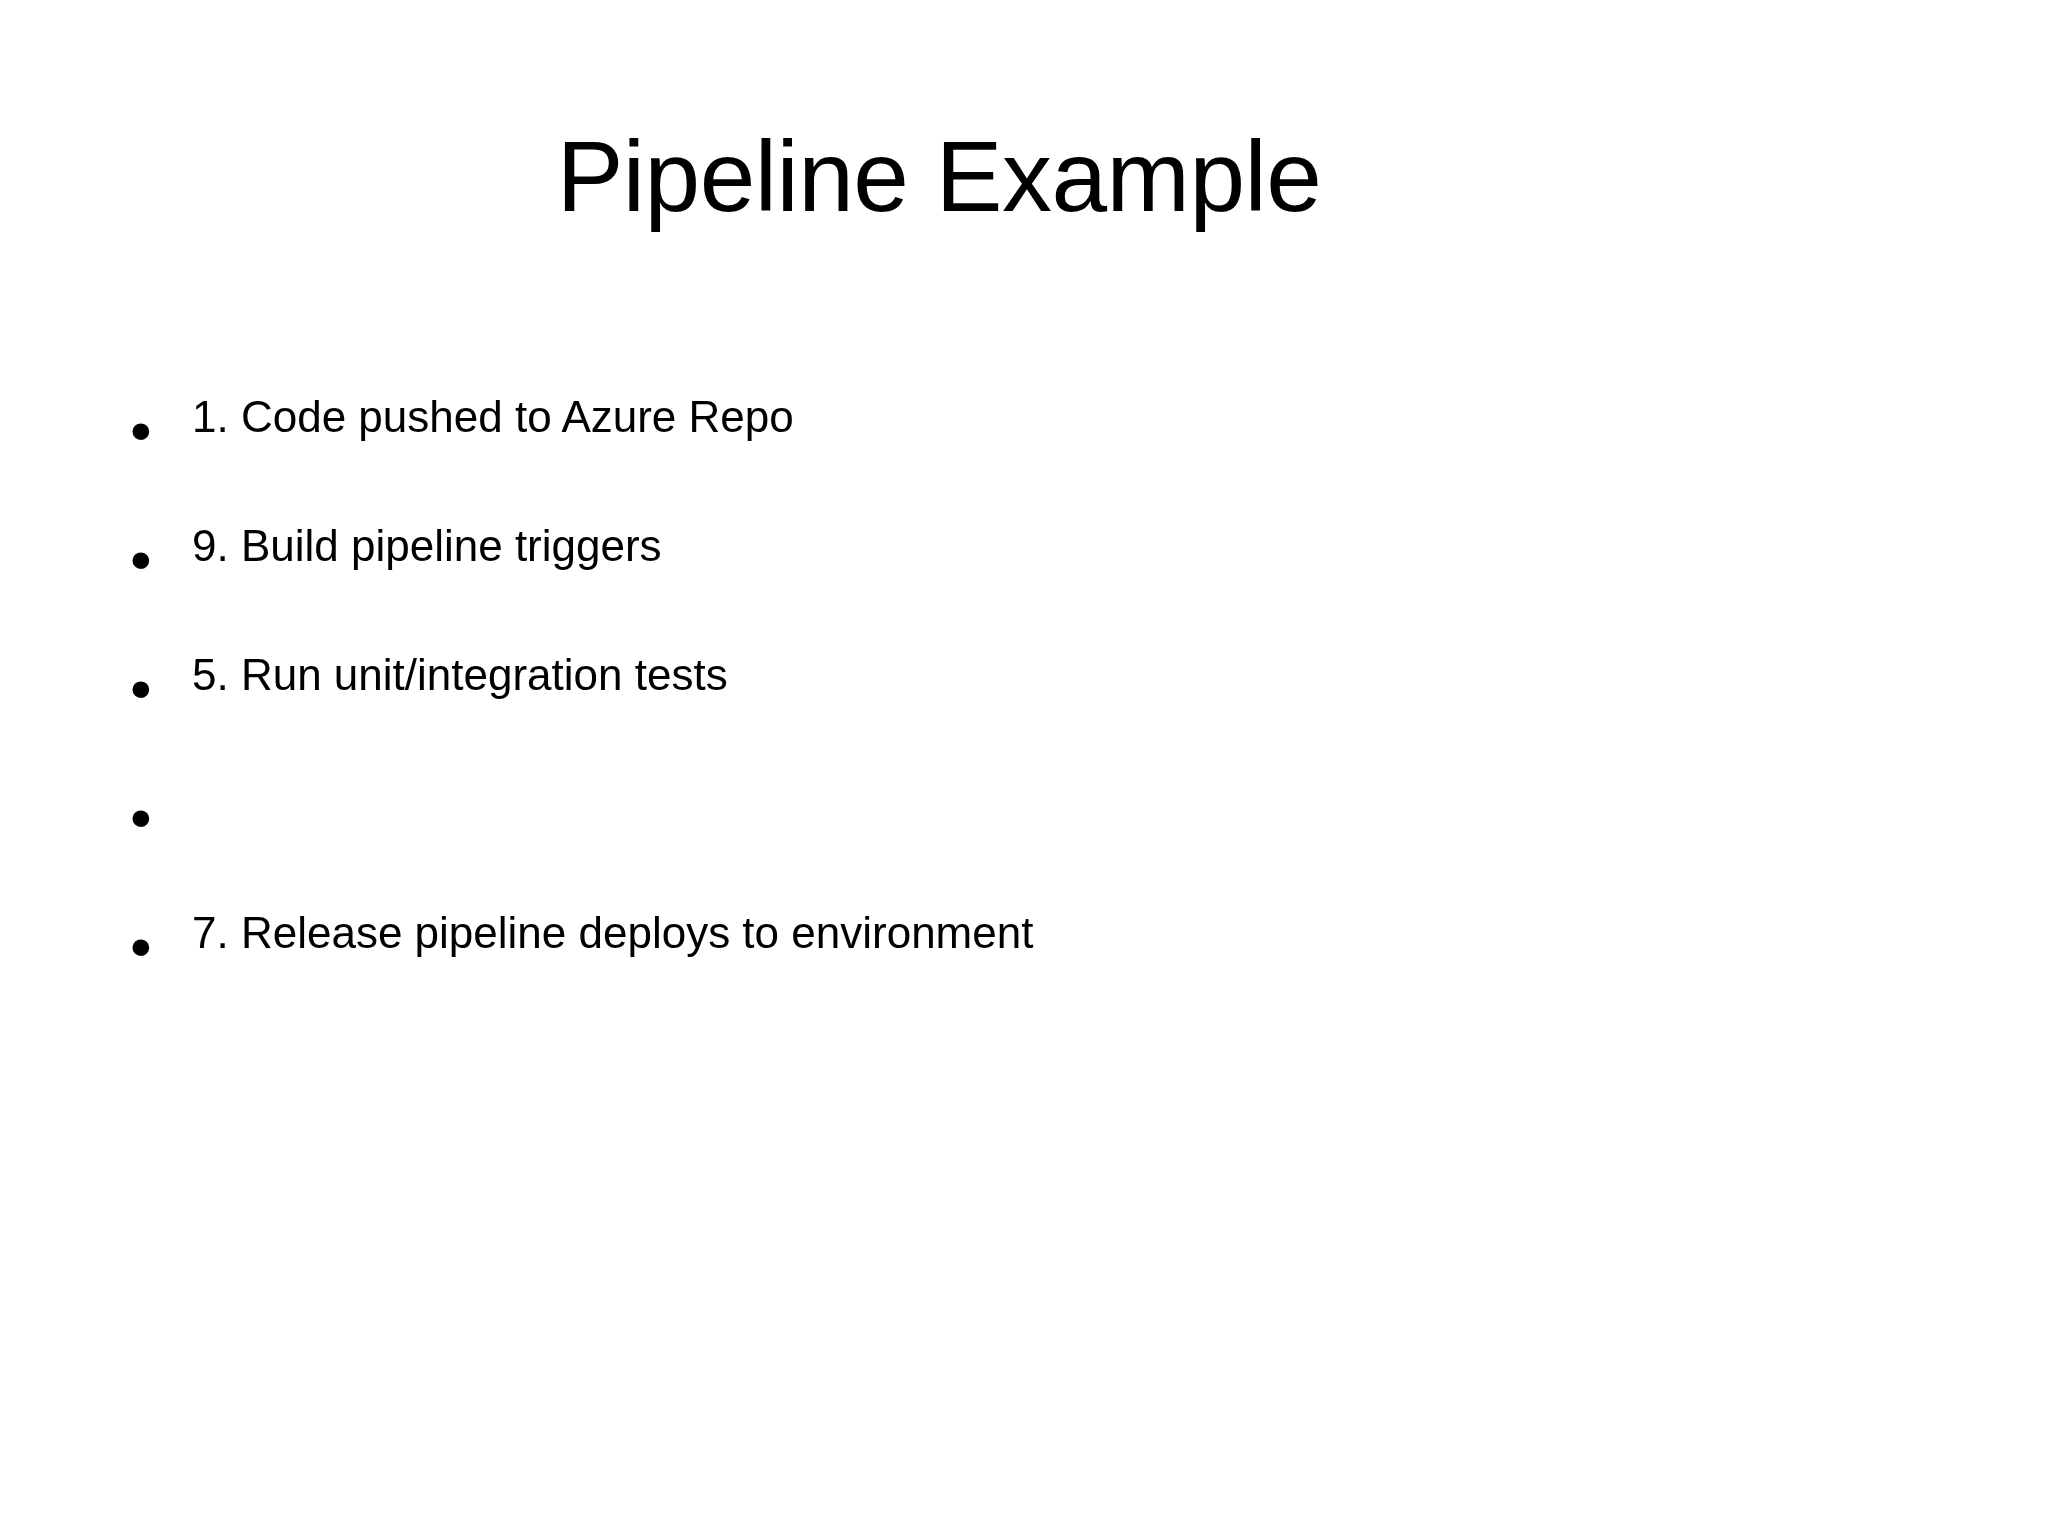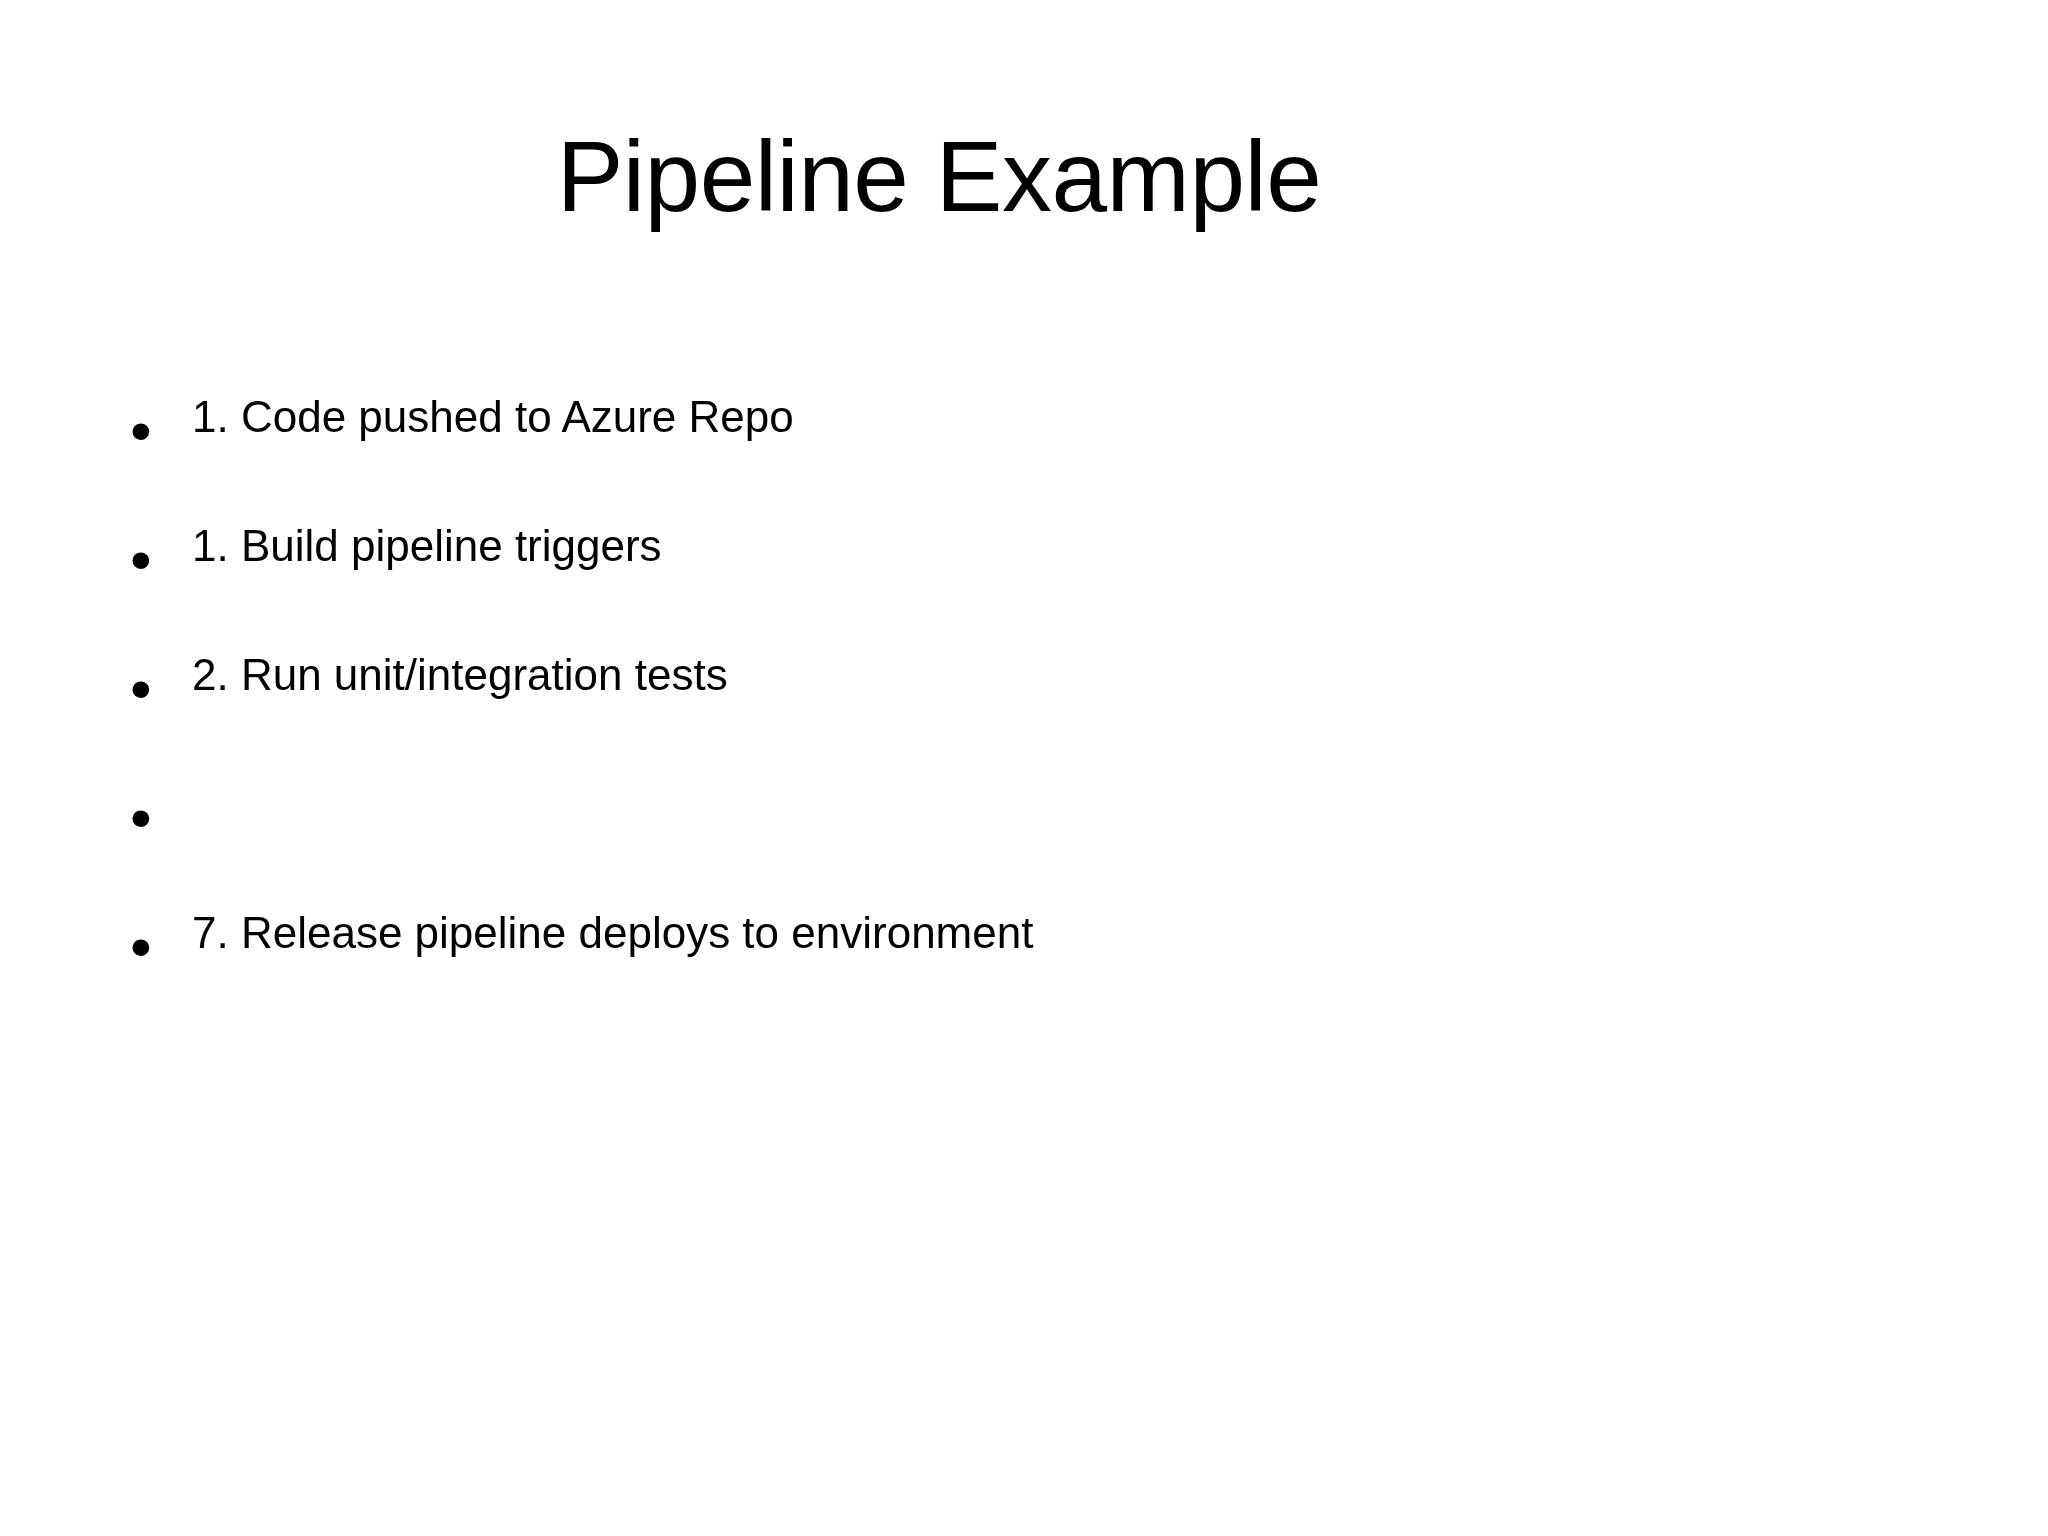--- a/index.html
+++ b/index.html
@@ -76,26 +76,26 @@
 
   <ul class="body-list">
 
     <li class="bullet-row">
       <span class="bullet-marker">•</span>
       <span class="bullet-text">1. Code pushed to Azure Repo</span>
     </li>
 
     <li class="bullet-row">
       <span class="bullet-marker">•</span>
-      <span class="bullet-text">1. Build pipeline triggers</span>
+      <span class="bullet-text">9. Build pipeline triggers</span>
     </li>
 
     <li class="bullet-row">
       <span class="bullet-marker">•</span>
-      <span class="bullet-text">2. Run unit/integration tests</span>
+      <span class="bullet-text">5. Run unit/integration tests</span>
     </li>
 
     <li class="bullet-row">
       <span class="bullet-marker">•</span>
     </li>
 
     <li class="bullet-row">
       <span class="bullet-marker">•</span>
       <span class="bullet-text">7. Release pipeline deploys to environment</span>
     </li>

